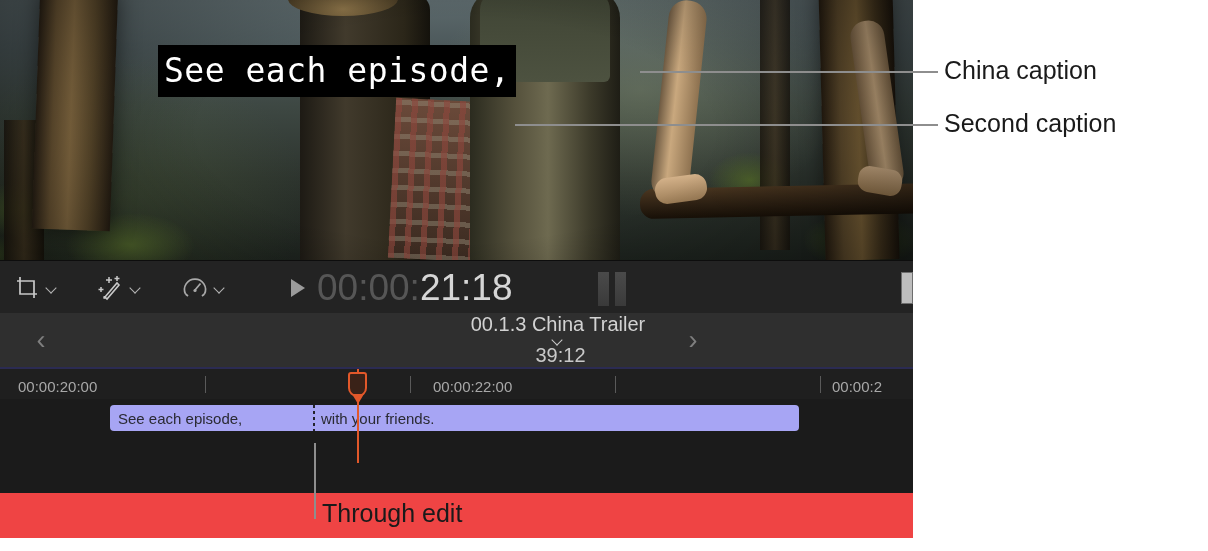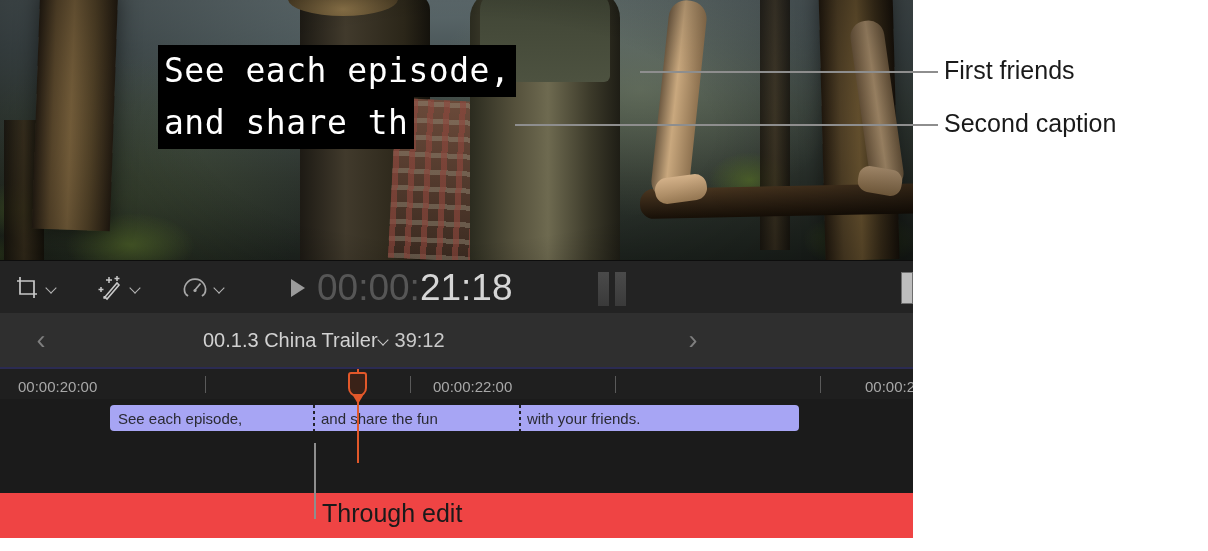--- a/index.html
+++ b/index.html
@@ -262,20 +262,21 @@
     font-family: "Liberation Sans", sans-serif;
   }
   #nav-prev { left: 20px; }
   #nav-next { left: 672px; }
   #project-center {
     position: absolute;
     left: 0; top: 0; width: 913px; height: 54px;
     display: flex; align-items: center; justify-content: flex-start;
     padding-left: 203px;
     box-sizing: border-box;
+    flex-direction: column;
   }
   #project-title {
     color: #d2d2d2;
     font-size: 20px;
     font-weight: 400;
     white-space: nowrap;
   }
   .chev-dn-sm {
     width: 12px; height: 8px; position: relative; flex: none;
   }
@@ -438,21 +439,20 @@
     <div class="vid-layer" id="person-center"></div>
     <div class="vid-layer" id="person-center-shirt"></div>
     <div class="vid-layer" id="arm-right"></div>
     <div class="vid-layer" id="hand-right"></div>
     <div class="vid-layer" id="arm-far-right"></div>
     <div class="vid-layer" id="hand-far-right"></div>
     <div class="vid-layer" id="vid-vignette"></div>
 
     <div id="caption-overlay">
       <span class="caption-line">See each episode,</span>
-      <span class="caption-line">and share th</span>
     </div>
   </div>
 
   <div id="viewer-toolbar">
 
     <div class="tb-item" id="tb-crop">
       <svg class="tb-icon" width="26" height="26" viewBox="0 0 26 26">
         <path d="M6 2 V19 H23" fill="none" stroke="#c8c8c8" stroke-width="1.7"></path>
         <path d="M3 6 H20 V23" fill="none" stroke="#c8c8c8" stroke-width="1.7"></path>
       </svg>
@@ -502,48 +502,44 @@
       <span id="project-title">00.1.3 China Trailer</span>
       <span class="chev-dn-sm"></span>
       <span id="project-duration">39:12</span>
     </div>
   </div>
 
   <div id="timeline">
     <div id="ruler">
         <div class="ruler-label" style="left: 18px;">00:00:20:00</div>
         <div class="ruler-label" style="left: 424px; margin-left: 9px;">00:00:22:00</div>
-        <div class="ruler-label" style="left: 832px; margin-left: 33px;">00:00:2</div>
+        <div class="ruler-label" style="left: 832px;">00:00:2</div>
         <div class="ruler-tick" style="left: 205px;"></div>
         <div class="ruler-tick" style="left: 410px;"></div>
         <div class="ruler-tick" style="left: 615px;"></div>
         <div class="ruler-tick" style="left: 820px;"></div>
       </div>
     <div id="timeline-body">
       <div id="clip-bar">
           <div class="clip-seg" style="width: 203px;">
             <span class="clip-label">See each episode,</span>
           </div>
-          <div class="clip-seg" style="width: 206px;">
-            <div class="clip-divider"></div>
-            <span class="clip-label">and share the fun</span>
-          </div>
           <div class="clip-seg" style="width: 280px; text-align: right;">
             <div class="clip-divider"></div>
             <span class="clip-label">with your friends.</span>
           </div>
         </div>
     </div>
     <div id="playhead-line" style="left: 357px;"></div>
     <div id="playhead-head" style="left: 348px;">
       <div id="playhead-head-inner"></div>
     </div>
   </div>
 </div>
 
 <div class="callout-line" id="callout-line-first"></div>
-<div class="callout-label" id="callout-label-first">First friends</div>
+<div class="callout-label" id="callout-label-first">China caption</div>
 
 <div class="callout-line" id="callout-line-second"></div>
 <div class="callout-label" id="callout-label-second">Second caption</div>
 
 <div class="callout-line-v" id="callout-line-through"></div>
 <div class="callout-label" id="callout-label-through">Through edit</div>
 
 </body></html>

